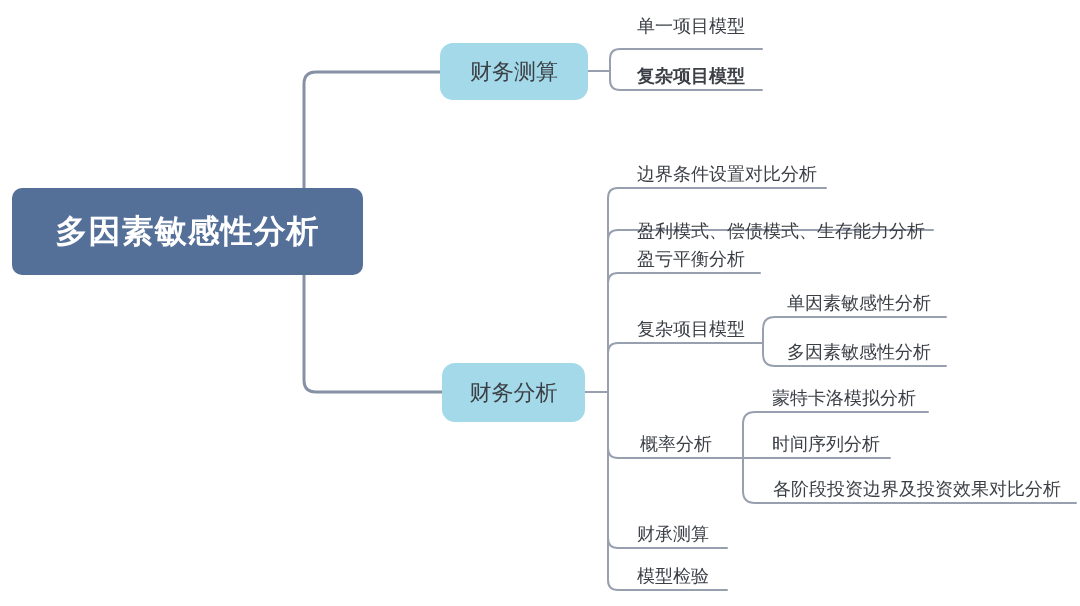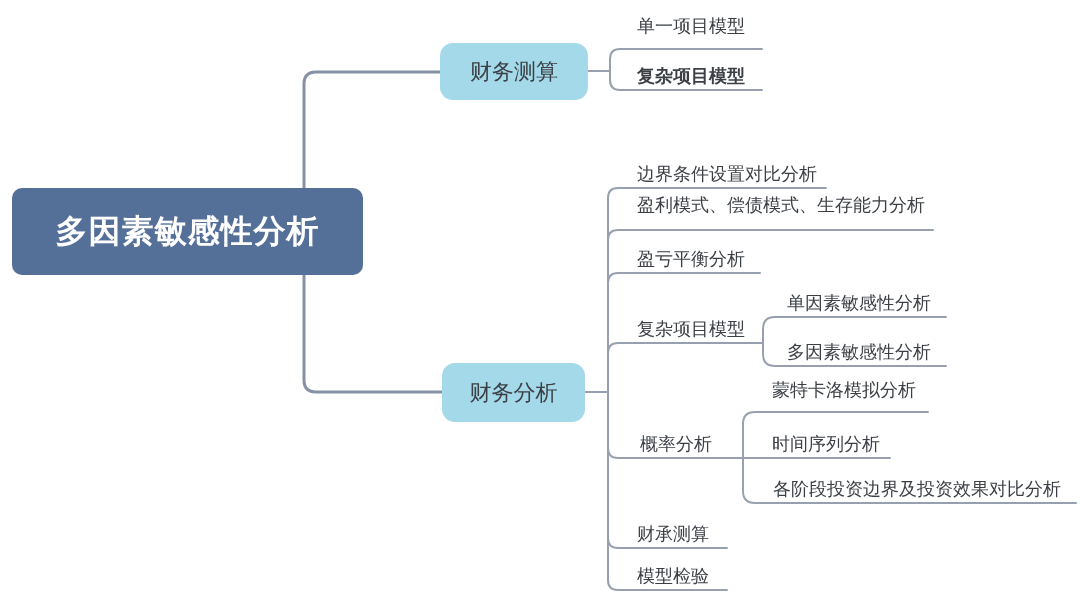--- a/index.html
+++ b/index.html
@@ -103,27 +103,27 @@
 
   <div class="topic-box root-topic">多因素敏感性分析</div>
 
   <div class="topic-box branch-topic branch-1">财务分析</div>
   <div class="topic-box branch-topic branch-0">财务测算</div>
 
   <div class="leaf" style="left:637px; top:16px;font-family:Liberation Mono, monospace;">单一项目模型</div>
   <div class="leaf" style="left:637px; top:65px;font-weight:bold;">复杂项目模型</div>
 
   <div class="leaf" style="left:637px; top:163px;">边界条件设置对比分析</div>
-  <div class="leaf" style="left:637px; top:194px;">盈利模式、偿债模式、生存能力分析</div>
+  <div class="leaf" style="left:637px; top:220px;">盈利模式、偿债模式、生存能力分析</div>
   <div class="leaf" style="left:637px; top:248px;">盈亏平衡分析</div>
   <div class="leaf" style="left:637px; top:318px;">复杂项目模型</div>
   <div class="leaf" style="left:640px; top:433px;">概率分析</div>
   <div class="leaf" style="left:637px; top:523px;">财承测算</div>
   <div class="leaf" style="left:637px; top:565px;">模型检验</div>
 
   <div class="leaf" style="left:787px; top:292px;">单因素敏感性分析</div>
   <div class="leaf" style="left:787px; top:341px;">多因素敏感性分析</div>
 
-  <div class="leaf" style="left:772px; top:379px;text-align:right;">蒙特卡洛模拟分析</div>
+  <div class="leaf" style="left:772px; top:387px;text-align:right;">蒙特卡洛模拟分析</div>
   <div class="leaf" style="left:772px; top:433px;">时间序列分析</div>
   <div class="leaf" style="left:773px; top:478px;">各阶段投资边界及投资效果对比分析</div>
 
 </div>
 
 </body></html>

